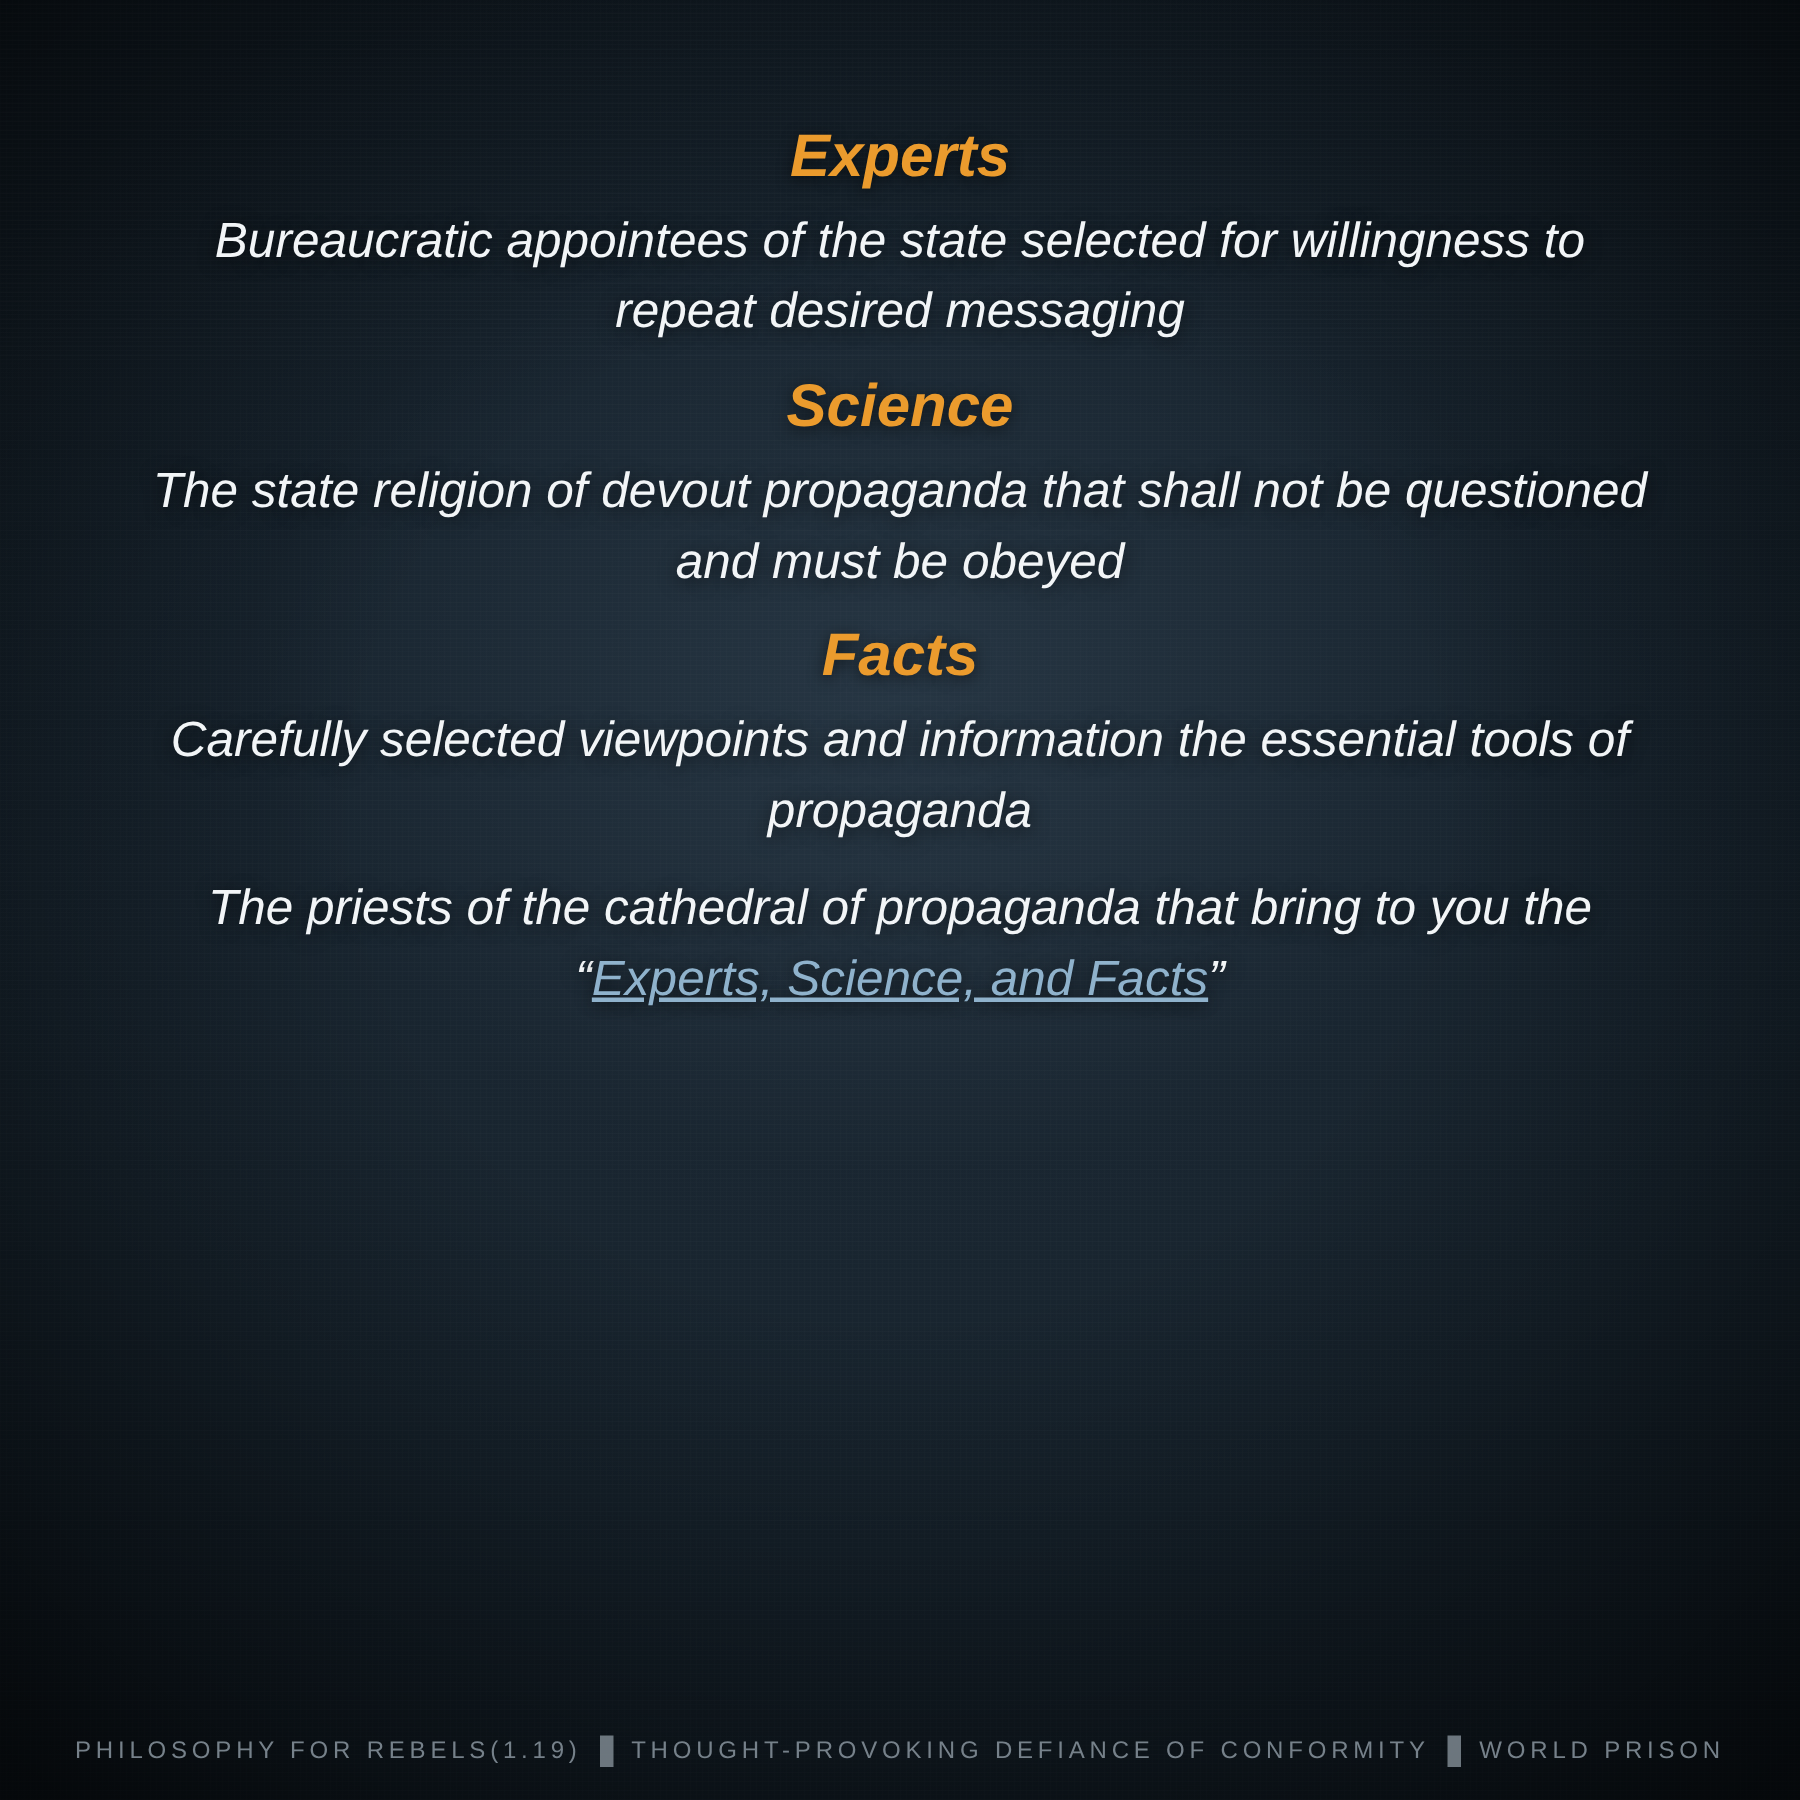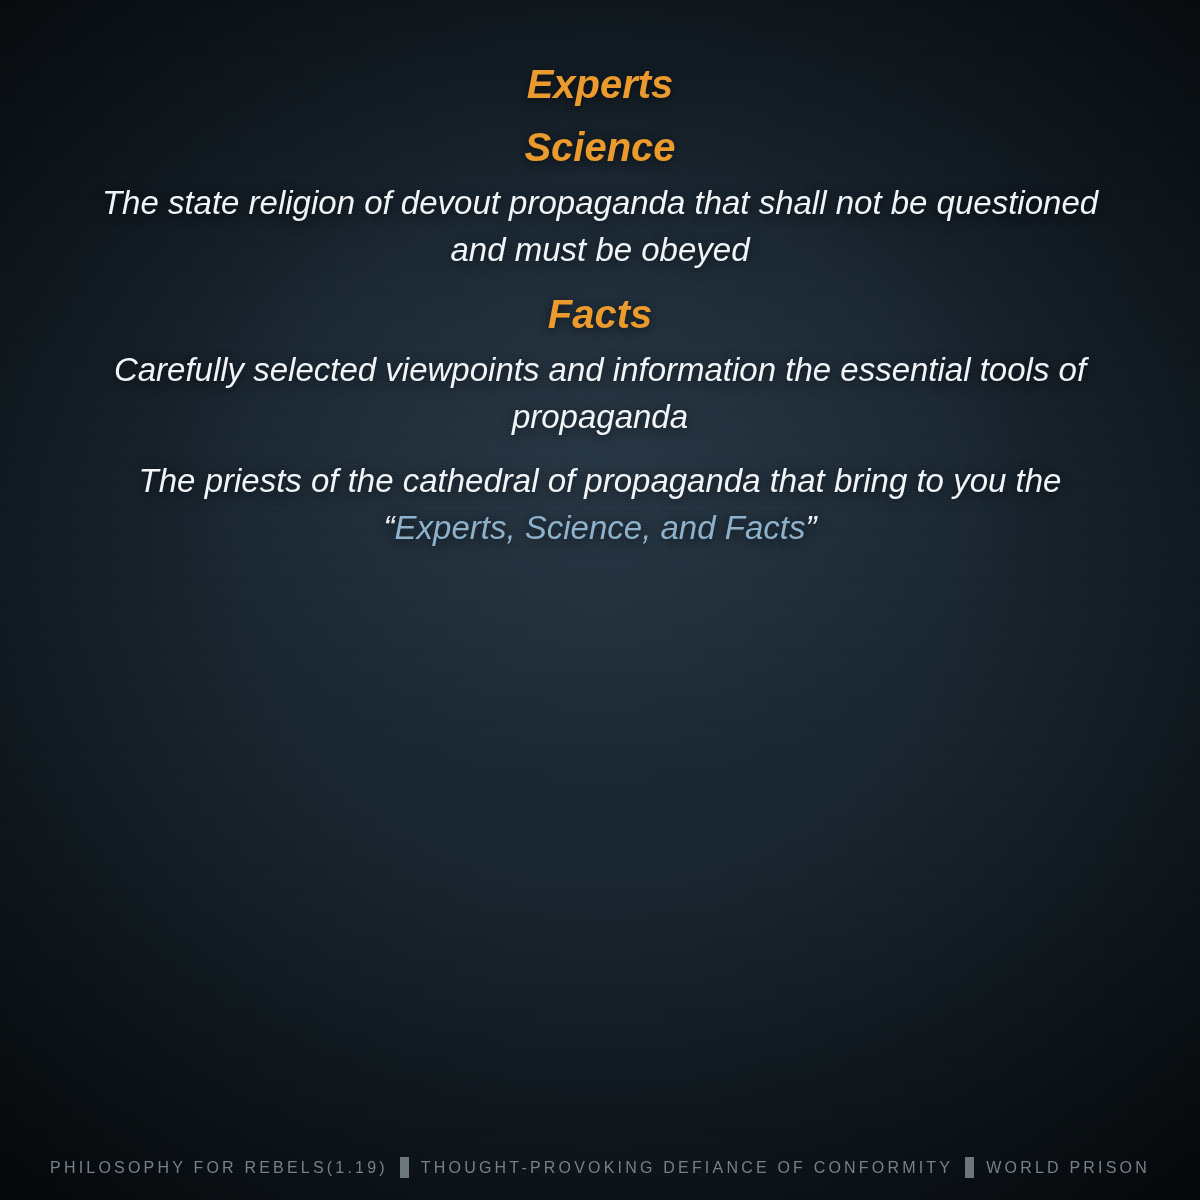--- a/index.html
+++ b/index.html
@@ -68,21 +68,21 @@
     color: #8fa8bd;
     white-space: nowrap;
   }
   .rule {
     margin: 30px auto 0 auto;
     width: 1000px;
     height: 1px;
     background: linear-gradient(90deg, rgba(150,175,195,0.05) 0%, rgba(168,190,208,0.75) 12%, rgba(176,198,215,0.8) 50%, rgba(168,190,208,0.75) 88%, rgba(150,175,195,0.05) 100%);
   }
   .entries {
-    margin-top: 14px;
+    margin-top: 34px;
     flex: 1;
   }
   .entry {
     text-align: center;
     margin-bottom: 18px;
   }
   .entry-term {
     font-size: 40px;
     font-style: italic;
     font-weight: bold;
@@ -93,20 +93,21 @@
   .entry-def {
     font-size: 33px;
     font-style: italic;
     color: #f2f5f7;
     line-height: 1.42;
     padding: 0 46px;
     text-shadow: 0 2px 12px rgba(0,0,0,0.6);
   }
   .entry-def .quoted {
     color: #8fb2cc;
+    text-decoration: underline;
   }
   .footer {
     position: absolute;
     left: 0;
     right: 0;
     bottom: 22px;
     display: flex;
     align-items: center;
     justify-content: center;
     gap: 12px;
@@ -134,20 +135,21 @@
   <div class="noise"></div>
   <div class="vignette"></div>
 
   <div class="content">
 
 
     <div class="entries">
 
       <div class="entry">
         <div class="entry-term">Experts</div>
+        <div class="entry-def">Bureaucratic appointees of the state selected for willingness to repeat desired messaging</div>
       </div>
 
       <div class="entry">
         <div class="entry-term">Science</div>
         <div class="entry-def">The state religion of devout propaganda that shall not be questioned and must be obeyed</div>
       </div>
 
       <div class="entry">
         <div class="entry-term">Facts</div>
         <div class="entry-def">Carefully selected viewpoints and information the essential tools of propaganda</div>

